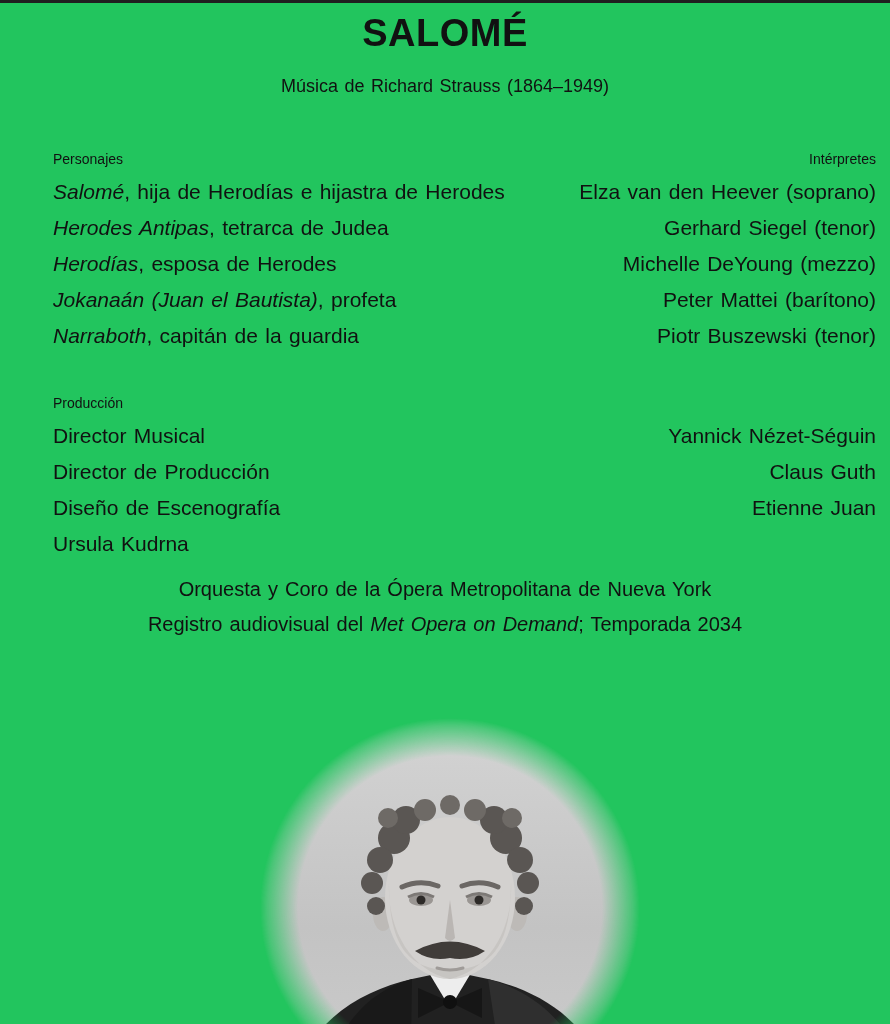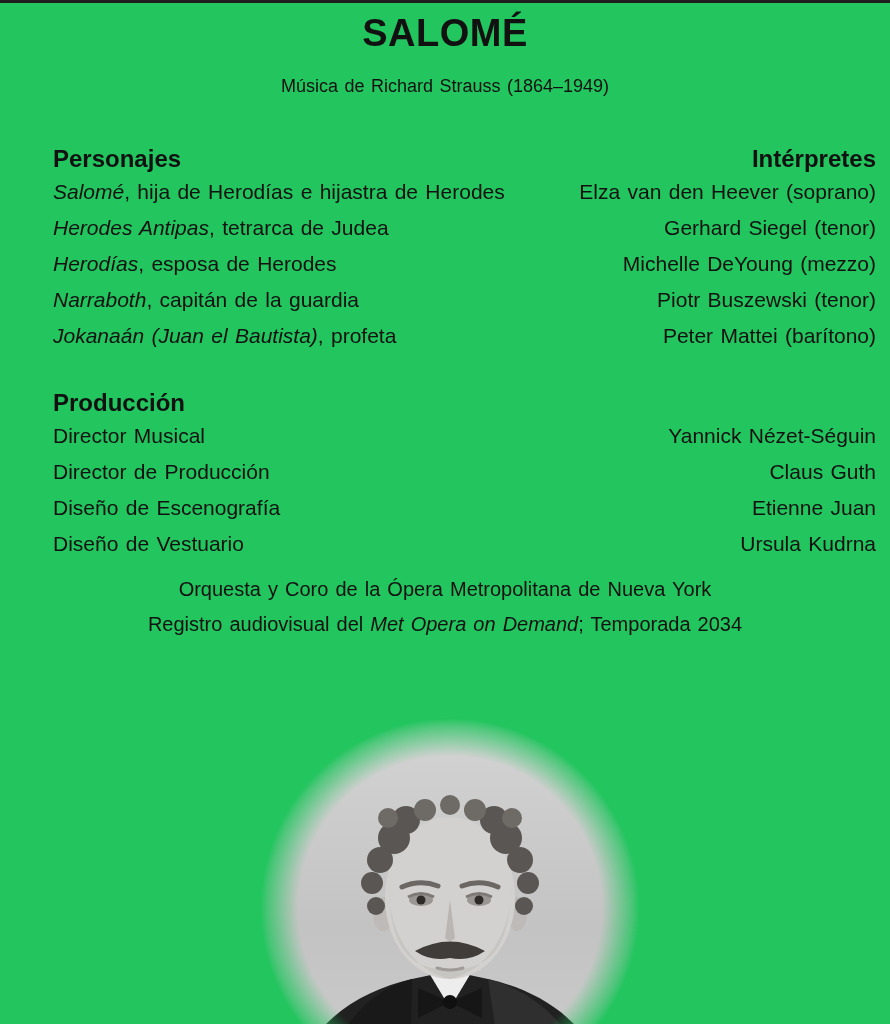--- a/index.html
+++ b/index.html
@@ -35,23 +35,23 @@
     line-height: 35px;
     word-spacing: 1.5px;
   }
   .content {
     padding: 0 14px 0 53px;
   }
   .headings-row {
     display: flex;
     justify-content: space-between;
     margin-top: 40px;
-    font-size: 24px;
+    font-size: 14px;
     line-height: 30px;
-    font-weight: 700;
+    font-weight: 400;
   }
   .prod-heading-row { margin-top: 34px; align-items: flex-end; }
   .credit-row {
     display: flex;
     justify-content: space-between;
     align-items: baseline;
     font-size: 21px;
     line-height: 36px;
     word-spacing: 1.5px;
   }
@@ -98,46 +98,45 @@
     </div>
     <div class="credit-row">
       <span class="left"><i>Herodes Antipas</i><span>, tetrarca de Judea</span></span>
       <span class="right">Gerhard Siegel (tenor)</span>
     </div>
     <div class="credit-row">
       <span class="left"><i>Herodías</i><span>, esposa de Herodes</span></span>
       <span class="right">Michelle DeYoung (mezzo)</span>
     </div>
     <div class="credit-row">
+      <span class="left"><i>Jokanaán (Juan el Bautista)</i><span>, profeta</span></span>
+      <span class="right">Peter Mattei (barítono)</span>
+    </div>
+    <div class="credit-row">
       <span class="left"><i>Narraboth</i><span>, capitán de la guardia</span></span>
       <span class="right">Piotr Buszewski (tenor)</span>
     </div>
-    <div class="credit-row">
-      <span class="left"><i>Jokanaán (Juan el Bautista)</i><span>, profeta</span></span>
-      <span class="right">Peter Mattei (barítono)</span>
-    </div>
 
     <div class="headings-row prod-heading-row">
       <span>Producción</span>
     </div>
 
     <div class="credit-row">
       <span class="left">Director Musical</span>
       <span class="right">Yannick Nézet-Séguin</span>
     </div>
     <div class="credit-row">
       <span class="left">Director de Producción</span>
       <span class="right">Claus Guth</span>
     </div>
     <div class="credit-row">
       <span class="left">Diseño de Escenografía</span>
       <span class="right">Etienne Juan</span>
     </div>
     <div class="credit-row">
-      <span class="left">Diseño de Vestuario</span>
       <span class="right">Ursula Kudrna</span>
     </div>
 
   </div>
 
   <div class="footer">
     <div>Orquesta y Coro de la Ópera Metropolitana de Nueva York</div>
     <div><span>Registro audiovisual del </span><i>Met Opera on Demand</i><span>; Temporada 2034</span></div>
   </div>
 

